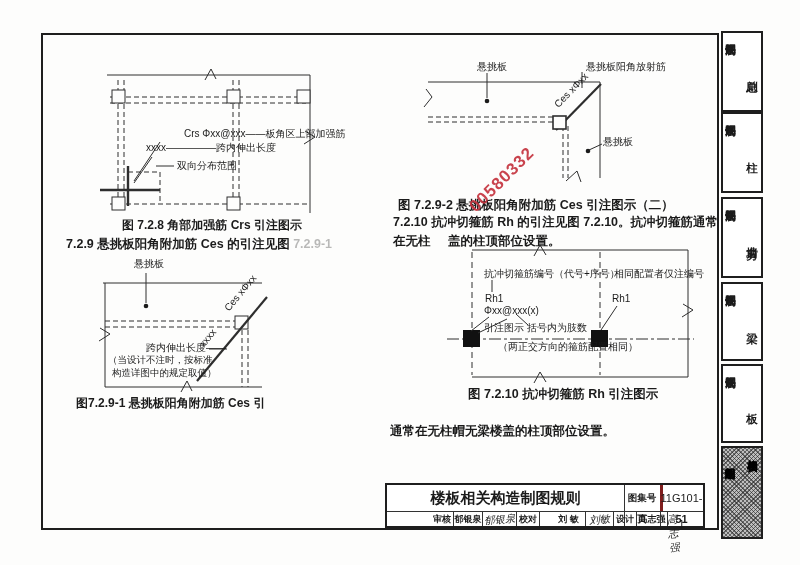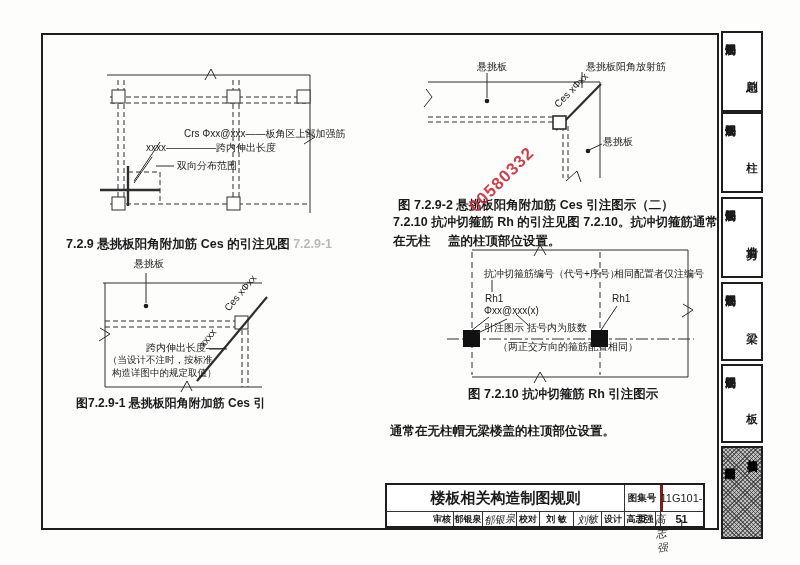--- a/index.html
+++ b/index.html
@@ -135,20 +135,21 @@
       <path d="M489,317 L471,331"></path>
       <path d="M507,319 L478,333"></path>
       <path d="M516,314 L528,325"></path>
       <path d="M617,306 L601,330"></path>
     </g>
   </svg>
 
   <div class="t ann" style="left:168px;top:128px;margin-left:16px;">Crs Φxx@xxx——板角区上部加强筋</div>
   <div class="t ann" style="left:146px;top:142px;">xxxx—————跨内伸出长度</div>
   <div class="t ann" style="left:177px;top:160px;">双向分布范围</div>
+  <div class="t cap" style="left:122px;top:219px;">图 7.2.8 角部加强筋 Crs 引注图示</div>
 
   <div class="t body" style="left:66px;top:237px;"><span>7.2.9 悬挑板阳角附加筋 Ces 的引注见图</span> <span class="faded">7.2.9-1</span></div>
 
   <div class="t ann" style="left:134px;top:258px;">悬挑板</div>
   <div class="t ann rot" style="left:222px;top:306px;transform:rotate(-50deg);">Ces xΦxx</div>
   <div class="t ann rot" style="left:197px;top:342px;transform:rotate(-50deg);">xxxx</div>
   <div class="t ann" style="left:146px;top:342px;">跨内伸出长度——</div>
   <div class="t ann9" style="left:108px;top:355px;">（当设计不注时，按标准</div>
   <div class="t ann9" style="left:112px;top:368px;">构造详图中的规定取值）</div>
   <div class="t cap" style="left:76px;top:397px;">图7.2.9-1 悬挑板阳角附加筋 Ces 引</div>
@@ -204,21 +205,21 @@
 
   <div class="tblock">
     <div class="tb-title">楼板相关构造制图规则</div>
     <div class="tb-atlas-label">图集号</div>
     <div class="tb-atlas-value">11G101-1</div>
     <div class="tb-row2">
       <div class="tb-cell" style="width:22px;margin-left:44px;">审核</div>
       <div class="tb-cell" style="width:28px;">郁银泉</div>
       <div class="tb-cell" style="width:33px;"><span class="sig">郁银泉</span></div>
       <div class="tb-cell" style="width:22px;">校对</div>
-      <div class="tb-cell" style="width:33px;">刘 敏</div>
+      <div class="tb-cell" style="width:33px;margin-left:12px;">刘 敏</div>
       <div class="tb-cell" style="width:27px;"><span class="sig">刘敏</span></div>
       <div class="tb-cell" style="width:22px;">设计</div>
       <div class="tb-cell" style="width:30px;">高志强</div>
       <div class="tb-cell"><span class="sig">高志强</span></div>
     </div>
     <div class="tb-page-label">页</div>
     <div class="tb-page-value">51</div>
   </div>
 
 </div>

